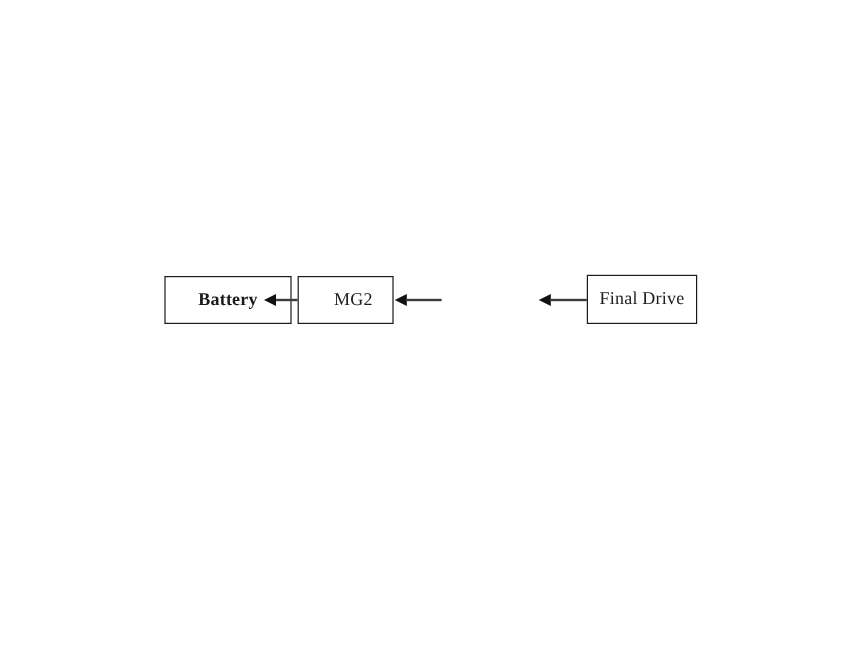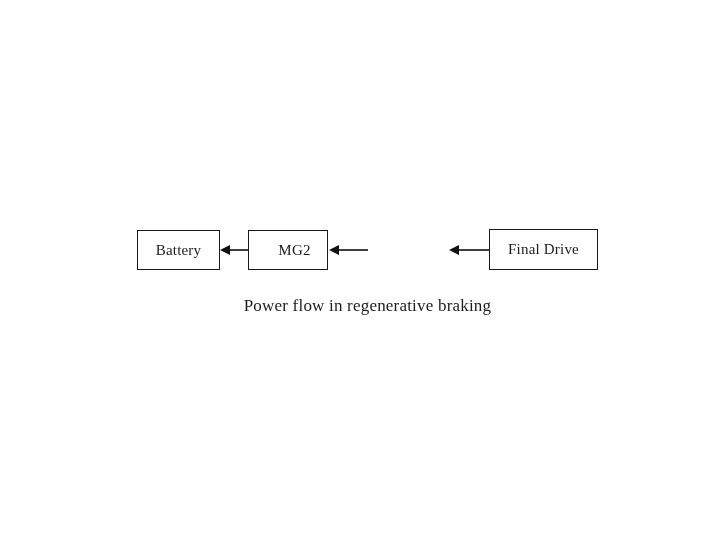--- a/index.html
+++ b/index.html
@@ -29,24 +29,24 @@
     display: flex;
     align-items: center;
     justify-content: center;
   }
   .node .node-label {
     font-size: 15px;
     color: #1c1c1c;
     letter-spacing: 0.2px;
     white-space: nowrap;
   }
-  .node-battery     { left: 137px; width: 83px; }
+  .node-battery     { left: 137px; width: 106px; font-weight: bold; }
   .node-mg2         { left: 248px; width: 80px; padding-left: 13px; }
   .node-p2          { left: 368px; width: 80px; }
-  .node-final-drive { left: 489px; top: 229px; width: 109px; height: 41px; }
+  .node-final-drive { left: 489px; top: 229px; width: 92px; height: 41px; }
 
   .arrow {
     position: absolute;
     top: 244px;
     height: 11px;
     display: flex;
     align-items: center;
   }
   .arrow .head {
     width: 0;
@@ -102,15 +102,14 @@
   <div class="arrow arrow-2">
     <div class="head"></div>
     <div class="line"></div>
   </div>
 
   <div class="arrow arrow-3">
     <div class="head"></div>
     <div class="line"></div>
   </div>
 
-  <div class="caption">Power flow in regenerative braking</div>
 
 </div>
 
 </body></html>

